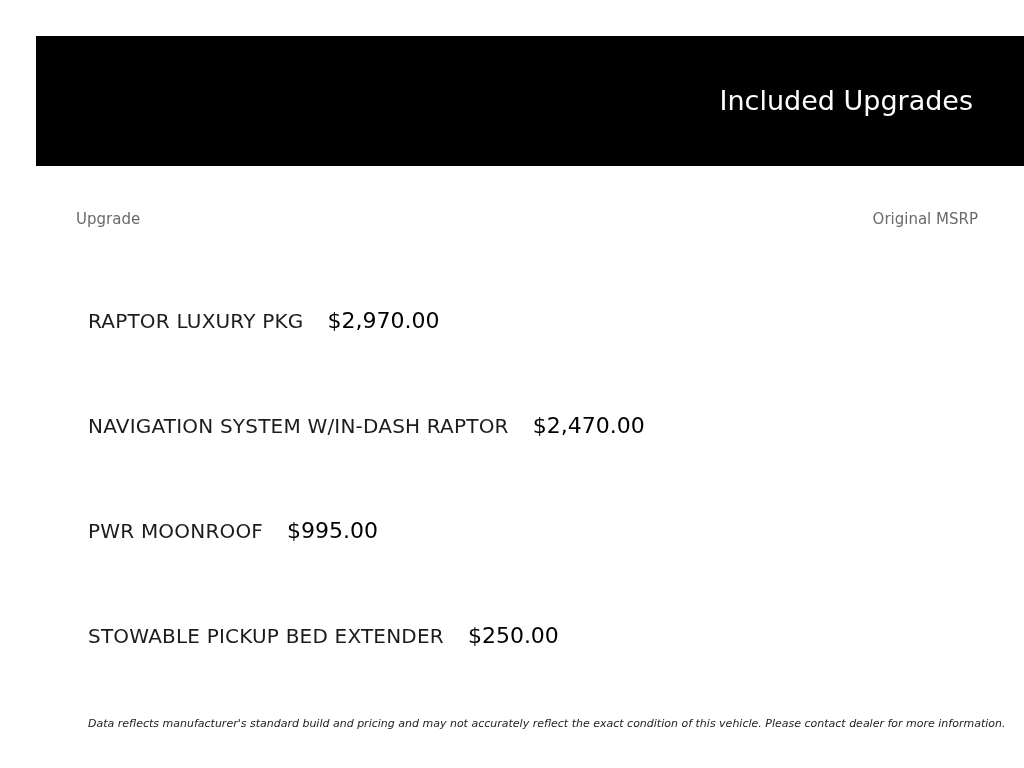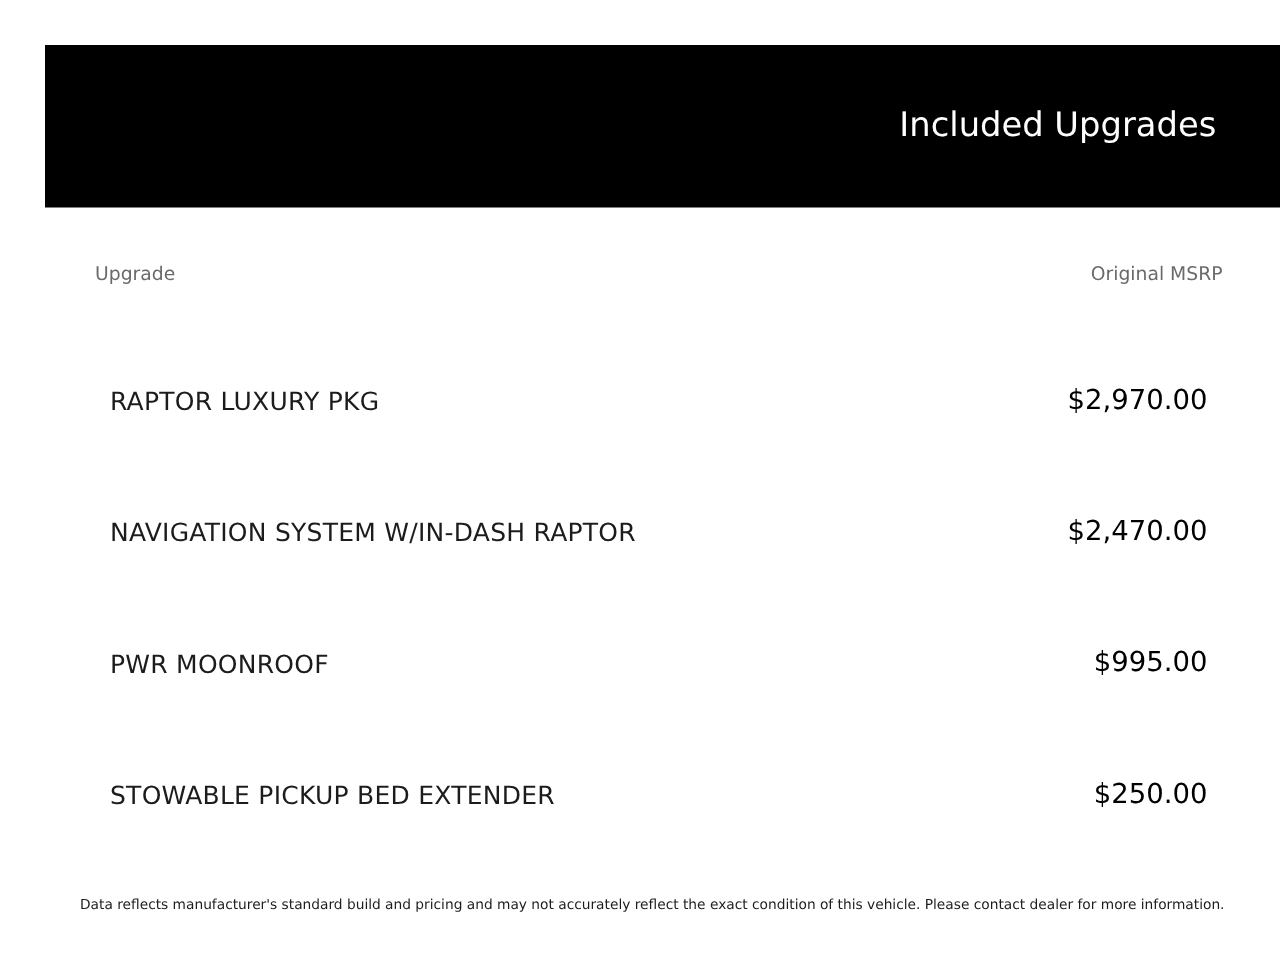--- a/index.html
+++ b/index.html
@@ -38,44 +38,46 @@
     justify-content: space-between;
     align-items: baseline;
     padding-top: 32px;
     font-size: 15px;
     color: #6a6a6a;
     line-height: 1.2;
   }
   .rows { margin-top: 4px; }
   .row {
     display: flex;
-    justify-content: space-between;
+    justify-content: flex-start;
     align-items: center;
     height: 105px;
   }
   .row-name {
     font-size: 20px;
     color: #1c1c1c;
     letter-spacing: 0.2px;
     white-space: nowrap;
   }
   .row-price {
     font-size: 22px;
     font-weight: 400;
     color: #000000;
     white-space: nowrap;
   }
 
   
   .disclaimer {
     margin-top: 4px;
     font-size: 11px;
+    font-style: italic;
     color: #1c1c1c;
     line-height: 1.45;
     white-space: nowrap;
+    margin-left: 24px;
   }
 </style>
 </head>
 <body>
 
 <div class="page">
 
   <div class="banner">
     <div class="banner-title">Included Upgrades</div>
   </div>

